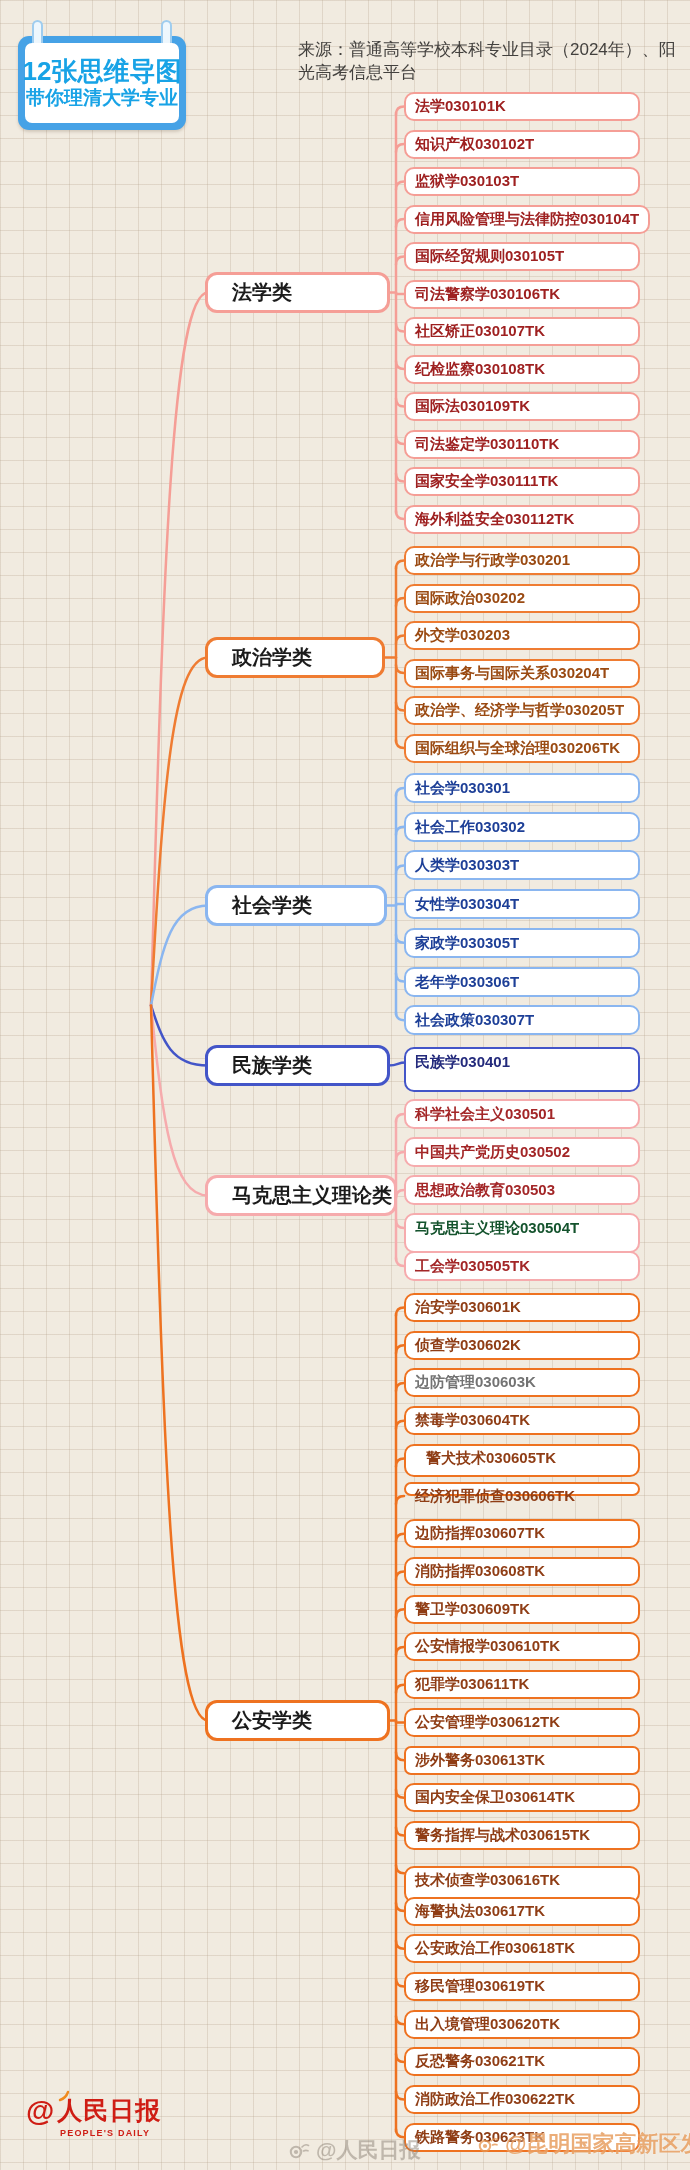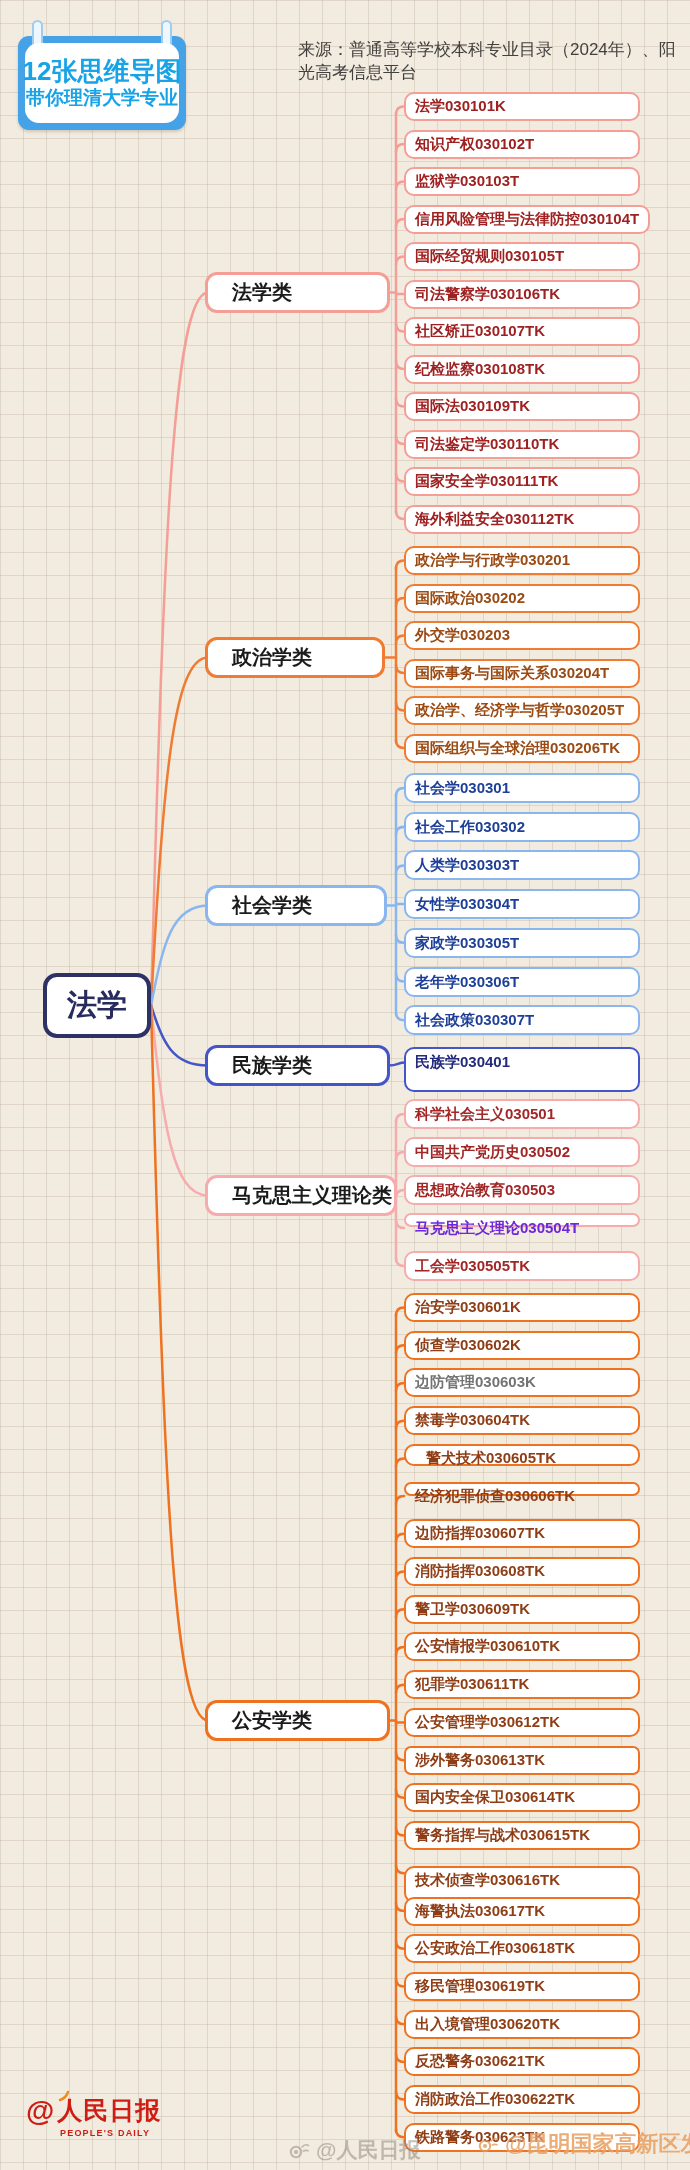--- a/index.html
+++ b/index.html
@@ -13,21 +13,21 @@
       linear-gradient(90deg, rgba(186,170,148,.32) 1px, transparent 1px);
     background-size:23px 23px;
     overflow:hidden;
   }
   #connectors{position:absolute;left:0;top:0;}
 
   
   .badge{position:absolute;left:18px;top:36px;width:168px;height:94px;
     background:#46a2e6;border-radius:11px;box-shadow:0 2px 3px rgba(120,100,80,.25);}
   .badge-inner{position:absolute;left:7px;top:7px;right:7px;bottom:7px;
-    background:#ffffff;border-radius:14px;display:flex;flex-direction:column;
+    background:#ffffff;border-radius:7px;display:flex;flex-direction:column;
     align-items:center;justify-content:center;}
   .badge-line1{font-size:26px;font-weight:800;color:#18a3e6;line-height:30px;white-space:nowrap;}
   .badge-line2{font-size:19px;font-weight:800;color:#18a3e6;line-height:24px;white-space:nowrap;}
   .pin{position:absolute;top:-16px;width:11px;height:36px;background:#eef7fd;
     border:2px solid #9fcdef;border-radius:6px;box-sizing:border-box;}
   .pin.left{left:14px;} .pin.right{right:14px;}
 
   .source-note{position:absolute;left:298px;top:38px;width:390px;
     font-size:17px;line-height:23px;color:#43413e;}
 
@@ -136,21 +136,20 @@
     <span class="pin left"></span>
     <span class="pin right"></span>
     <div class="badge-inner">
       <div class="badge-line1">12张思维导图</div>
       <div class="badge-line2">带你理清大学专业</div>
     </div>
   </div>
 
   <div class="source-note">来源：普通高等学校本科专业目录（2024年）、阳光高考信息平台</div>
 
-  <div class="root-node">法学</div>
 
   <div id="branches-layer">
       <div class="branch-label" style="left: 205px; top: 272px; width: 185px; border-color: rgb(245, 158, 150);">法学类</div>
       <div class="leaf-node" style="top: 92px; height: 29px; line-height: 24px; border-color: rgb(245, 158, 150); color: rgb(158, 32, 32);">法学030101K</div>
       <div class="leaf-node" style="top: 129.5px; height: 29px; line-height: 24px; border-color: rgb(245, 158, 150); color: rgb(158, 32, 32);">知识产权030102T</div>
       <div class="leaf-node" style="top: 167px; height: 29px; line-height: 24px; border-color: rgb(245, 158, 150); color: rgb(158, 32, 32);">监狱学030103T</div>
       <div class="leaf-node" style="top: 204.5px; height: 29px; line-height: 24px; border-color: rgb(245, 158, 150); color: rgb(158, 32, 32);">信用风险管理与法律防控030104T</div>
       <div class="leaf-node" style="top: 242px; height: 29px; line-height: 24px; border-color: rgb(245, 158, 150); color: rgb(158, 32, 32);">国际经贸规则030105T</div>
       <div class="leaf-node" style="top: 279.5px; height: 29px; line-height: 24px; border-color: rgb(245, 158, 150); color: rgb(158, 32, 32);">司法警察学030106TK</div>
       <div class="leaf-node" style="top: 317px; height: 29px; line-height: 24px; border-color: rgb(245, 158, 150); color: rgb(158, 32, 32);">社区矫正030107TK</div>
@@ -173,28 +172,28 @@
       <div class="leaf-node" style="top: 889.1px; height: 30px; line-height: 25px; border-color: rgb(138, 182, 240); color: rgb(29, 63, 151);">女性学030304T</div>
       <div class="leaf-node" style="top: 927.8px; height: 30px; line-height: 25px; border-color: rgb(138, 182, 240); color: rgb(29, 63, 151);">家政学030305T</div>
       <div class="leaf-node" style="top: 966.5px; height: 30px; line-height: 25px; border-color: rgb(138, 182, 240); color: rgb(29, 63, 151);">老年学030306T</div>
       <div class="leaf-node" style="top: 1005.2px; height: 30px; line-height: 25px; border-color: rgb(138, 182, 240); color: rgb(29, 63, 151);">社会政策030307T</div>
       <div class="branch-label" style="left: 205px; top: 1045px; width: 185px; border-color: rgb(67, 85, 200);">民族学类</div>
       <div class="leaf-node" style="top: 1047px; height: 45px; line-height: 26px; border-color: rgb(67, 85, 200); color: rgb(35, 42, 124);">民族学030401</div>
       <div class="branch-label" style="left: 205px; top: 1175px; width: 192px; border-color: rgb(246, 171, 173);">马克思主义理论类</div>
       <div class="leaf-node" style="top: 1099px; height: 30px; line-height: 25px; border-color: rgb(246, 171, 173); color: rgb(163, 38, 39);">科学社会主义030501</div>
       <div class="leaf-node" style="top: 1137px; height: 30px; line-height: 25px; border-color: rgb(246, 171, 173); color: rgb(163, 38, 39);">中国共产党历史030502</div>
       <div class="leaf-node" style="top: 1175px; height: 30px; line-height: 25px; border-color: rgb(246, 171, 173); color: rgb(163, 38, 39);">思想政治教育030503</div>
-      <div class="leaf-node" style="top: 1213px; height: 14px; line-height: 25px; border-color: rgb(246, 171, 173); color: #6d28d9;">马克思主义理论030504T</div>
+      <div class="leaf-node" style="top: 1213px; height: 40px; line-height: 25px; border-color: rgb(246, 171, 173); color: #14532d;">马克思主义理论030504T</div>
       <div class="leaf-node" style="top: 1251px; height: 30px; line-height: 25px; border-color: rgb(246, 171, 173); color: rgb(163, 38, 39);">工会学030505TK</div>
       <div class="branch-label" style="left: 205px; top: 1700px; width: 185px; border-color: rgb(238, 114, 32);">公安学类</div>
       <div class="leaf-node" style="top: 1293px; height: 29px; line-height: 24px; border-color: rgb(238, 114, 32); color: rgb(143, 61, 21);">治安学030601K</div>
       <div class="leaf-node" style="top: 1330.72px; height: 29px; line-height: 24px; border-color: rgb(238, 114, 32); color: rgb(143, 61, 21);">侦查学030602K</div>
       <div class="leaf-node" style="top: 1368.44px; height: 29px; line-height: 24px; border-color: rgb(238, 114, 32); color: #737373;">边防管理030603K</div>
       <div class="leaf-node" style="top: 1406.16px; height: 29px; line-height: 24px; border-color: rgb(238, 114, 32); color: rgb(143, 61, 21);">禁毒学030604TK</div>
-      <div class="leaf-node" style="top: 1443.88px; height: 22px; line-height: 24px; border-color: rgb(238, 114, 32); color: rgb(143, 61, 21); padding-left: 20px;">警犬技术030605TK</div>
+      <div class="leaf-node" style="top: 1443.88px; height: 33px; line-height: 24px; border-color: rgb(238, 114, 32); color: rgb(143, 61, 21); padding-left: 20px;">警犬技术030605TK</div>
       <div class="leaf-node" style="top: 1481.6px; height: 14px; line-height: 24px; border-color: rgb(238, 114, 32); color: rgb(143, 61, 21);">经济犯罪侦查030606TK</div>
       <div class="leaf-node" style="top: 1519.32px; height: 29px; line-height: 24px; border-color: rgb(238, 114, 32); color: rgb(143, 61, 21);">边防指挥030607TK</div>
       <div class="leaf-node" style="top: 1557.04px; height: 29px; line-height: 24px; border-color: rgb(238, 114, 32); color: rgb(143, 61, 21);">消防指挥030608TK</div>
       <div class="leaf-node" style="top: 1594.76px; height: 29px; line-height: 24px; border-color: rgb(238, 114, 32); color: rgb(143, 61, 21);">警卫学030609TK</div>
       <div class="leaf-node" style="top: 1632.48px; height: 29px; line-height: 24px; border-color: rgb(238, 114, 32); color: rgb(143, 61, 21);">公安情报学030610TK</div>
       <div class="leaf-node" style="top: 1670.2px; height: 29px; line-height: 24px; border-color: rgb(238, 114, 32); color: rgb(143, 61, 21);">犯罪学030611TK</div>
       <div class="leaf-node" style="top: 1707.92px; height: 29px; line-height: 24px; border-color: rgb(238, 114, 32); color: rgb(143, 61, 21);">公安管理学030612TK</div>
       <div class="leaf-node" style="top: 1745.64px; height: 29px; line-height: 24px; border-color: rgb(238, 114, 32); color: rgb(143, 61, 21); border-radius: 7px;">涉外警务030613TK</div>
       <div class="leaf-node" style="top: 1783.36px; height: 29px; line-height: 24px; border-color: rgb(238, 114, 32); color: rgb(143, 61, 21);">国内安全保卫030614TK</div>
       <div class="leaf-node" style="top: 1821.08px; height: 29px; line-height: 24px; border-color: rgb(238, 114, 32); color: rgb(143, 61, 21);">警务指挥与战术030615TK</div>

